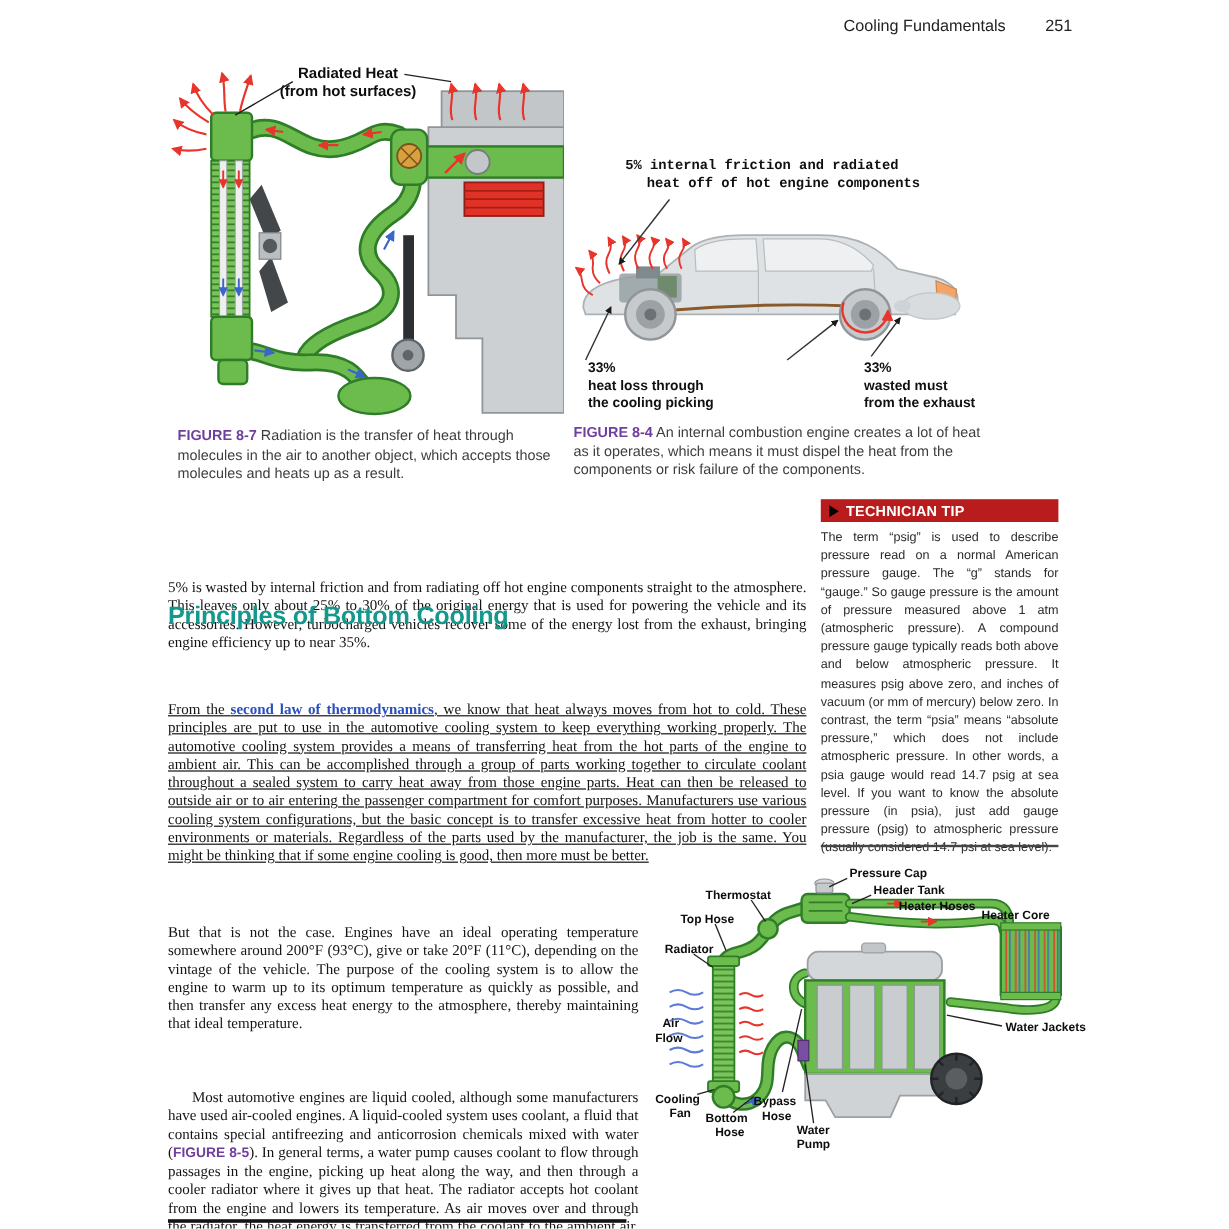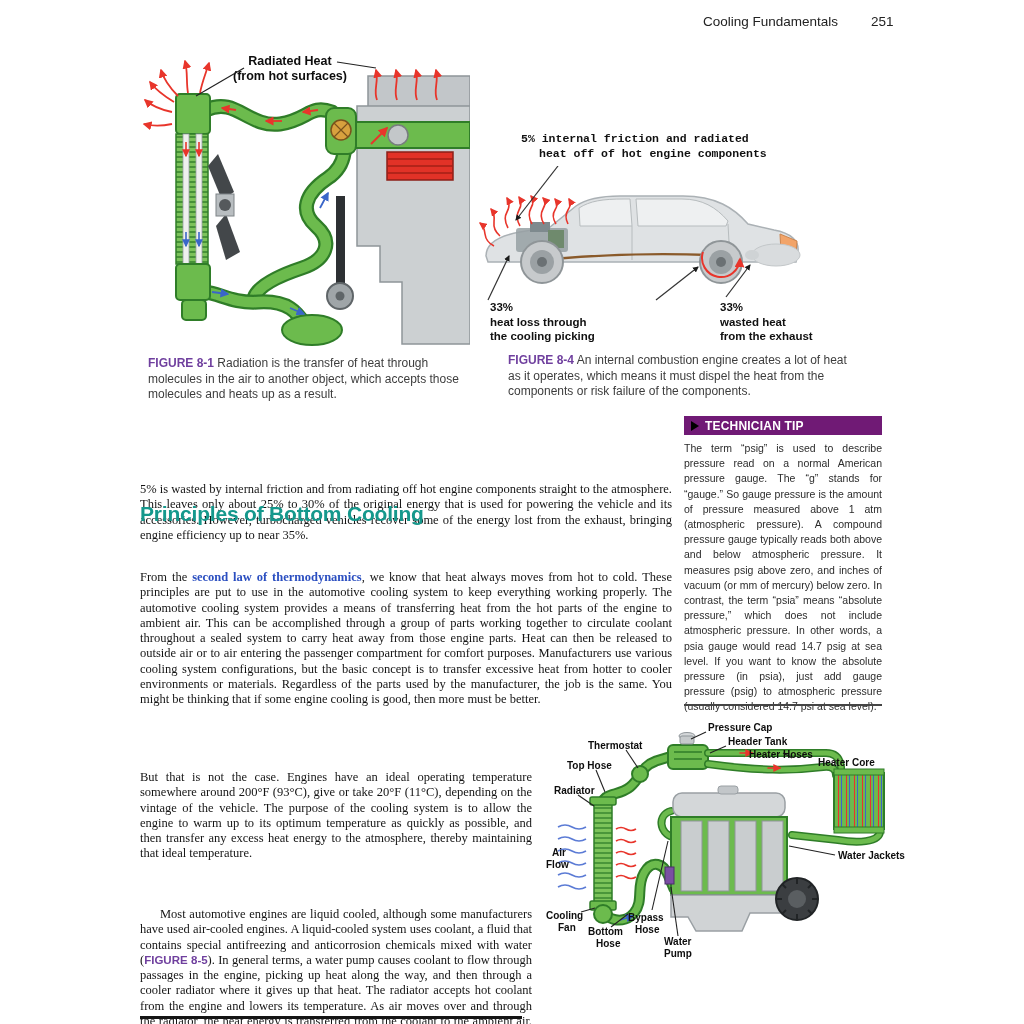--- a/index.html
+++ b/index.html
@@ -13,21 +13,21 @@
   .figtag{color:#6f3f9e;font-weight:bold;}
   
   .serif{font-family:"Liberation Serif",serif;font-size:12.5px;line-height:15.3px;
          color:#141414;text-align:justify;margin-top:48px;}
   .link{color:#2a4ec0;font-weight:bold;}
   .figref{color:#6f3f9e;font-weight:bold;font-family:"Liberation Sans",sans-serif;font-size:11.5px;}
   h2.principles{margin:0;font-size:21px;font-weight:bold;color:#15988c;letter-spacing:-0.2px;
       font-family:"Liberation Sans",sans-serif;}
   .indent{text-indent:20px;}
   
-  .tipbar{background:#701a75;height:19px;display:flex;align-items:center;padding-left:7px;}
+  .tipbar{background:#b91c1c;height:19px;display:flex;align-items:center;padding-left:7px;}
   .tiptri{width:0;height:0;border-top:5px solid transparent;border-bottom:5px solid transparent;
           border-left:8px solid #000;margin-right:6px;}
   .tiptitle{color:#fff;font-weight:bold;font-size:12px;letter-spacing:0.2px;}
   .tipbody{font-size:10.5px;line-height:15.2px;color:#2b2b2b;text-align:justify;}
   .tiprule{height:2px;background:#454545;}
   .pagerule{height:3px;background:#141414;}
   
   .callout{font-weight:bold;font-size:11.5px;line-height:15px;color:#101010;}
   .stat{font-weight:bold;font-size:11.5px;line-height:14.5px;color:#101010;margin-left:12px;}
   svg text{font-family:"Liberation Sans",sans-serif;fill:#0d0d0d;}
@@ -142,21 +142,21 @@
     </g>
 
     <g>
       <text class="big" x="150" y="19" text-anchor="middle">Radiated Heat</text>
       <text class="big" x="150" y="34" text-anchor="middle">(from hot surfaces)</text>
       <path d="M104,22 L56,50" stroke="#222" stroke-width="1.2" fill="none"></path>
       <path d="M197,16 L236,22" stroke="#222" stroke-width="1.2" fill="none"></path>
     </g>
   </svg>
   <div class="abs caption" style="left:148px;top:356px;width:320px;">
-    <span class="figtag">FIGURE 8-1</span>
+    <span class="figtag">FIGURE 8-7</span>
     <span>Radiation is the transfer of heat through molecules in the air to another object, which accepts those molecules and heats up as a result.</span>
   </div>
 
   <div class="abs callout" style="left:521px;top:131px;font-family:Liberation Mono, monospace;">
     <div>5% internal friction and radiated</div>
     <div style="padding-left:18px;">heat off of hot engine components</div>
   </div>
   <svg class="abs" style="left:478px;top:166px;" width="340" height="140" viewBox="0 0 340 140">
     <defs>
       <marker id="r4" viewBox="0 0 6 6" markerWidth="5" markerHeight="5" refX="5" refY="3" orient="auto">
@@ -216,33 +216,33 @@
       <path d="M248,131 L272,99" marker-end="url(#k4)"></path>
     </g>
   </svg>
   <div class="abs stat" style="left:478px;top:300px;width:125px;">
     <div>33%</div>
     <div>heat loss through</div>
     <div>the cooling picking</div>
   </div>
   <div class="abs stat" style="left:708px;top:300px;width:120px;">
     <div>33%</div>
-    <div>wasted heat</div>
+    <div>wasted must</div>
     <div>from the exhaust</div>
   </div>
-  <div class="abs caption" style="left:478px;top:353px;width:345px;margin-left:30px;">
+  <div class="abs caption" style="left:478px;top:353px;width:345px;">
     <span class="figtag">FIGURE 8-4</span>
     <span>An internal combustion engine creates a lot of heat as it operates, which means it must dispel the heat from the components or risk failure of the components.</span>
   </div>
 
   <div class="abs serif" style="left:140px;top:434px;width:532px;">5% is wasted by internal friction and from radiating off hot engine components straight to the atmosphere. This leaves only about 25% to 30% of the original energy that is used for powering the vehicle and its accessories. However, turbocharged vehicles recover some of the energy lost from the exhaust, bringing engine efficiency up to near 35%.</div>
 
   <h2 class="abs principles" style="left:140px;top:502px;">Principles of Bottom Cooling</h2>
 
-  <div class="abs serif" style="left:140px;top:522px;width:532px;">
+  <div class="abs serif" style="left:140px;top:536px;width:532px;text-decoration:underline;">
     <span>From the </span><span class="link">second law of thermodynamics</span><span>, we know that heat always moves from hot to cold. These principles are put to use in the automotive cooling system to keep everything working properly. The automotive cooling system provides a means of transferring heat from the hot parts of the engine to ambient air. This can be accomplished through a group of parts working together to circulate coolant throughout a sealed system to carry heat away from those engine parts. Heat can then be released to outside air or to air entering the passenger compartment for comfort purposes. Manufacturers use various cooling system configurations, but the basic concept is to transfer excessive heat from hotter to cooler environments or materials. Regardless of the parts used by the manufacturer, the job is the same. You might be thinking that if some engine cooling is good, then more must be better.</span>
   </div>
 
   <div class="abs serif" style="left:140px;top:722px;width:392px;">But that is not the case. Engines have an ideal operating temperature somewhere around 200°F (93°C), give or take 20°F (11°C), depending on the vintage of the vehicle. The purpose of the cooling system is to allow the engine to warm up to its optimum temperature as quickly as possible, and then transfer any excess heat energy to the atmosphere, thereby maintaining that ideal temperature.</div>
 
   <div class="abs serif indent" style="left:140px;top:859px;width:392px;">
     <span>Most automotive engines are liquid cooled, although some manufacturers have used air-cooled engines. A liquid-cooled system uses coolant, a fluid that contains special antifreezing and anticorrosion chemicals mixed with water (</span><span class="figref">FIGURE 8-5</span><span>). In general terms, a water pump causes coolant to flow through passages in the engine, picking up heat along the way, and then through a cooler radiator where it gives up that heat. The radiator accepts hot coolant from the engine and lowers its temperature. As air moves over and through the radiator, the heat energy is transferred from the coolant to the ambient air. The lower-temperature coolant is returned to the engine to absorb more heat energy and continue the cycle. The circulation of the coolant is controlled by the thermostat, which opens and</span>
   </div>
 
   <div class="abs" style="left:684px;top:416px;width:198px;">

